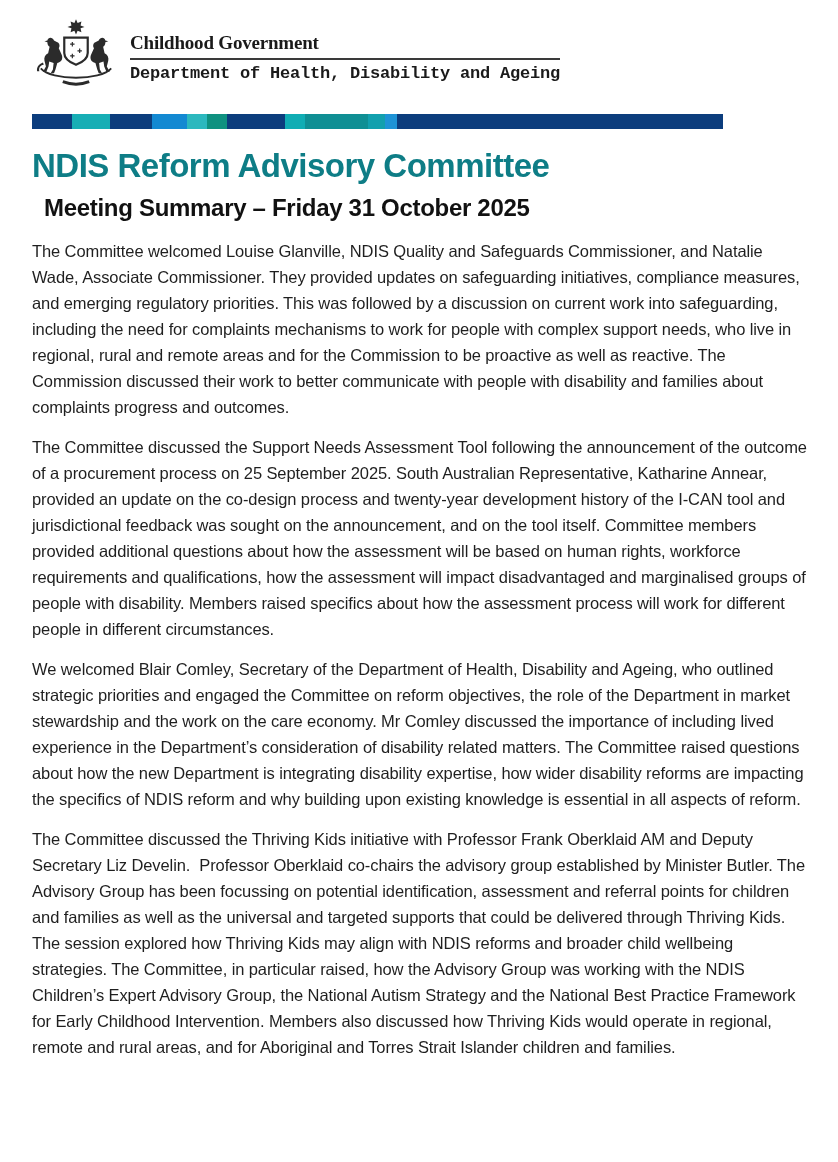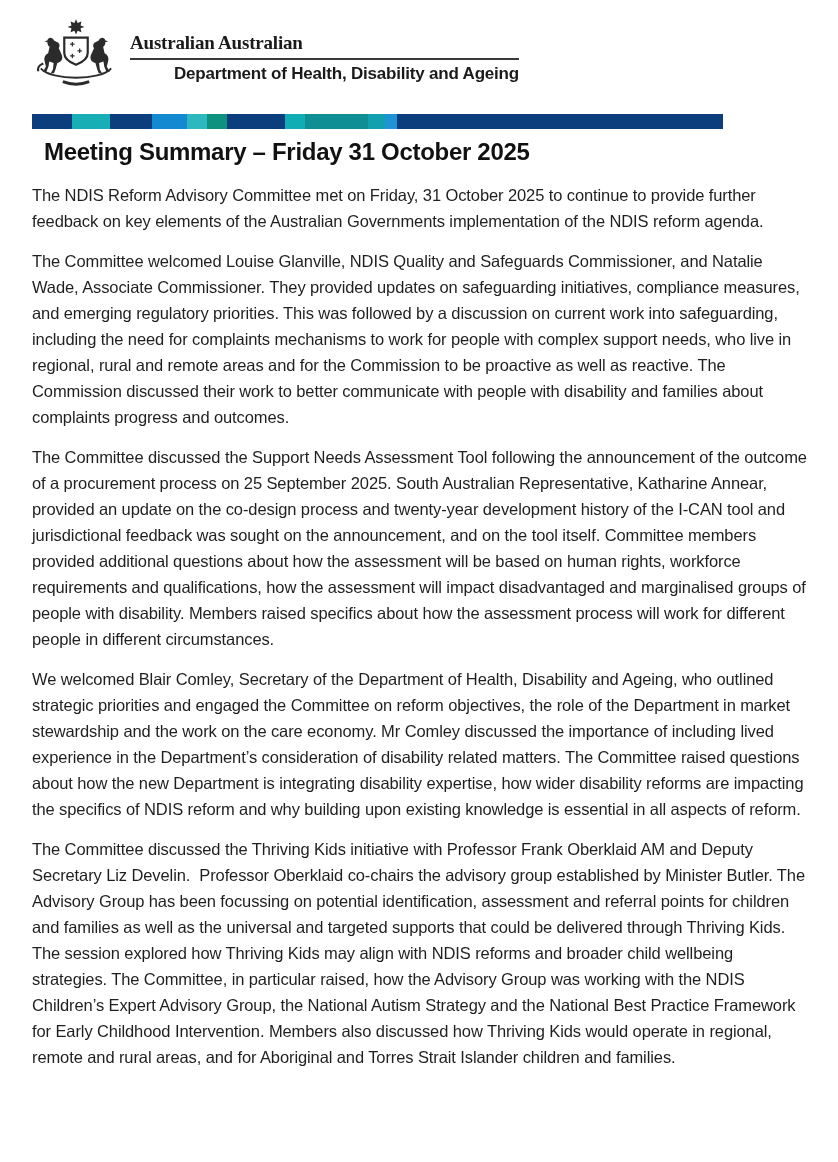--- a/index.html
+++ b/index.html
@@ -14,22 +14,22 @@
   
   .letterhead { display: flex; align-items: flex-start; gap: 10px; }
   .crest { width: 88px; height: 76px; flex: 0 0 auto; }
   .lockup { display: inline-block; padding-top: 17px; }
   .gov-title {
     font-family: "Liberation Serif", serif; font-weight: bold;
     font-size: 19px; color: #1a1a1a; letter-spacing: -0.2px;
   }
   .lockup-rule { border: 0; border-top: 2px solid #3a3a3a; margin: 4px 0 4px; }
   .dept-title {
-    font-family: Liberation Sans, sans-serif; font-weight: bold;
-    font-size: 17px; color: #1a1a1a; letter-spacing: -0.2px; margin-left: 44px;
+    font-family: Liberation Mono, monospace; font-weight: bold;
+    font-size: 17px; color: #1a1a1a; letter-spacing: -0.2px;
   }
 
   
   .banner { display: flex; height: 15px; width: 691px; margin-top: 23px; }
   .banner > div { height: 100%; }
 
   
   h1.doc-title {
     margin: 18px 0 0; color: #0e7d86;
     font-size: 33px; line-height: 1.15; font-weight: bold; letter-spacing: -0.5px;
@@ -60,44 +60,44 @@
           <path d="M15,63 c-6,2 -9,7 -8,12 l3,0 c-1,-5 1,-8 6,-9 z"></path>
           <path d="M91,33 c2,-5 8,-5 9,0 l4,1 -4,1.5 c0,3 -1,5 -3,6 l2,9 c4,2 6,6 5,10 l-2,8 4,7 h-4.5 l-3,-7 -1,-7 -6,2 1,9 3,5 h-4.5 l-2,-5 -2.5,-9 c-6,-1 -8,-6 -6,-11 l4,-9 c-2,-3 -1,-7 2,-8 z"></path>
         </g>
         <path d="M44,29 h32 v21 c0,9 -8,13 -16,16 c-8,-3 -16,-7 -16,-16 z" fill="#ffffff" stroke="#2b2b2b" stroke-width="3"></path>
         <path d="M52,38 h6 M55,35 v6 M62,47 h6 M65,44 v6 M52,54 h6 M55,51 v6" stroke="#2b2b2b" stroke-width="1.6" fill="none"></path>
         <path d="M12,71 c14,17 82,17 96,0" fill="none" stroke="#2b2b2b" stroke-width="2.4"></path>
         <path d="M42,89 q18,7 36,0" fill="none" stroke="#2b2b2b" stroke-width="4"></path>
       </svg>
     </div>
     <div class="lockup">
-      <div class="gov-title">Australian Australian</div>
+      <div class="gov-title">Childhood Government</div>
       <hr class="lockup-rule">
       <div class="dept-title">Department of Health, Disability and Ageing</div>
     </div>
   </header>
 
   <div class="banner">
       <div style="background: rgb(12, 61, 125); width: 40px;"></div>
       <div style="background: rgb(23, 174, 181); width: 38px;"></div>
       <div style="background: rgb(12, 61, 125); width: 42px;"></div>
       <div style="background: rgb(19, 137, 210); width: 35px;"></div>
       <div style="background: rgb(44, 184, 190); width: 20px;"></div>
       <div style="background: rgb(15, 145, 128); width: 20px;"></div>
       <div style="background: rgb(12, 61, 125); width: 58px;"></div>
       <div style="background: rgb(16, 173, 180); width: 20px;"></div>
       <div style="background: rgb(15, 143, 148); width: 63px;"></div>
       <div style="background: rgb(18, 160, 174); width: 17px;"></div>
       <div style="background: rgb(30, 147, 214); width: 12px;"></div>
       <div style="background: rgb(12, 61, 125); width: 326px;"></div>
     </div>
 
+  <h1 class="doc-title" style="color: rgb(14, 125, 134);">NDIS Reform Advisory Committee</h1>
   <h2 class="doc-subtitle">Meeting Summary – Friday 31 October 2025</h2>
 
   <main class="body-text">
-    <p>The NDIS Reform Advisory Committee met on Friday, 31 October 2025 to continue to provide further feedback on key elements of the Australian Governments implementation of the NDIS reform agenda.</p>
     <p>The Committee welcomed Louise Glanville, NDIS Quality and Safeguards Commissioner, and Natalie Wade, Associate Commissioner. They provided updates on safeguarding initiatives, compliance measures, and emerging regulatory priorities. This was followed by a discussion on current work into safeguarding, including the need for complaints mechanisms to work for people with complex support needs, who live in regional, rural and remote areas and for the Commission to be proactive as well as reactive. The Commission discussed their work to better communicate with people with disability and families about complaints progress and outcomes.</p>
     <p>The Committee discussed the Support Needs Assessment Tool following the announcement of the outcome of a procurement process on 25 September 2025. South Australian Representative, Katharine Annear, provided an update on the co-design process and twenty-year development history of the I-CAN tool and jurisdictional feedback was sought on the announcement, and on the tool itself. Committee members provided additional questions about how the assessment will be based on human rights, workforce requirements and qualifications, how the assessment will impact disadvantaged and marginalised groups of people with disability. Members raised specifics about how the assessment process will work for different people in different circumstances.</p>
     <p>We welcomed Blair Comley, Secretary of the Department of Health, Disability and Ageing, who outlined strategic priorities and engaged the Committee on reform objectives, the role of the Department in market stewardship and the work on the care economy. Mr Comley discussed the importance of including lived experience in the Department’s consideration of disability related matters. The Committee raised questions about how the new Department is integrating disability expertise, how wider disability reforms are impacting the specifics of NDIS reform and why building upon existing knowledge is essential in all aspects of reform.</p>
     <p>The Committee discussed the Thriving Kids initiative with Professor Frank Oberklaid AM and Deputy Secretary Liz Develin.  Professor Oberklaid co-chairs the advisory group established by Minister Butler. The Advisory Group has been focussing on potential identification, assessment and referral points for children and families as well as the universal and targeted supports that could be delivered through Thriving Kids. The session explored how Thriving Kids may align with NDIS reforms and broader child wellbeing strategies. The Committee, in particular raised, how the Advisory Group was working with the NDIS Children’s Expert Advisory Group, the National Autism Strategy and the National Best Practice Framework for Early Childhood Intervention. Members also discussed how Thriving Kids would operate in regional, remote and rural areas, and for Aboriginal and Torres Strait Islander children and families.</p>
   </main>
 
 </div>
 
 </body></html>

